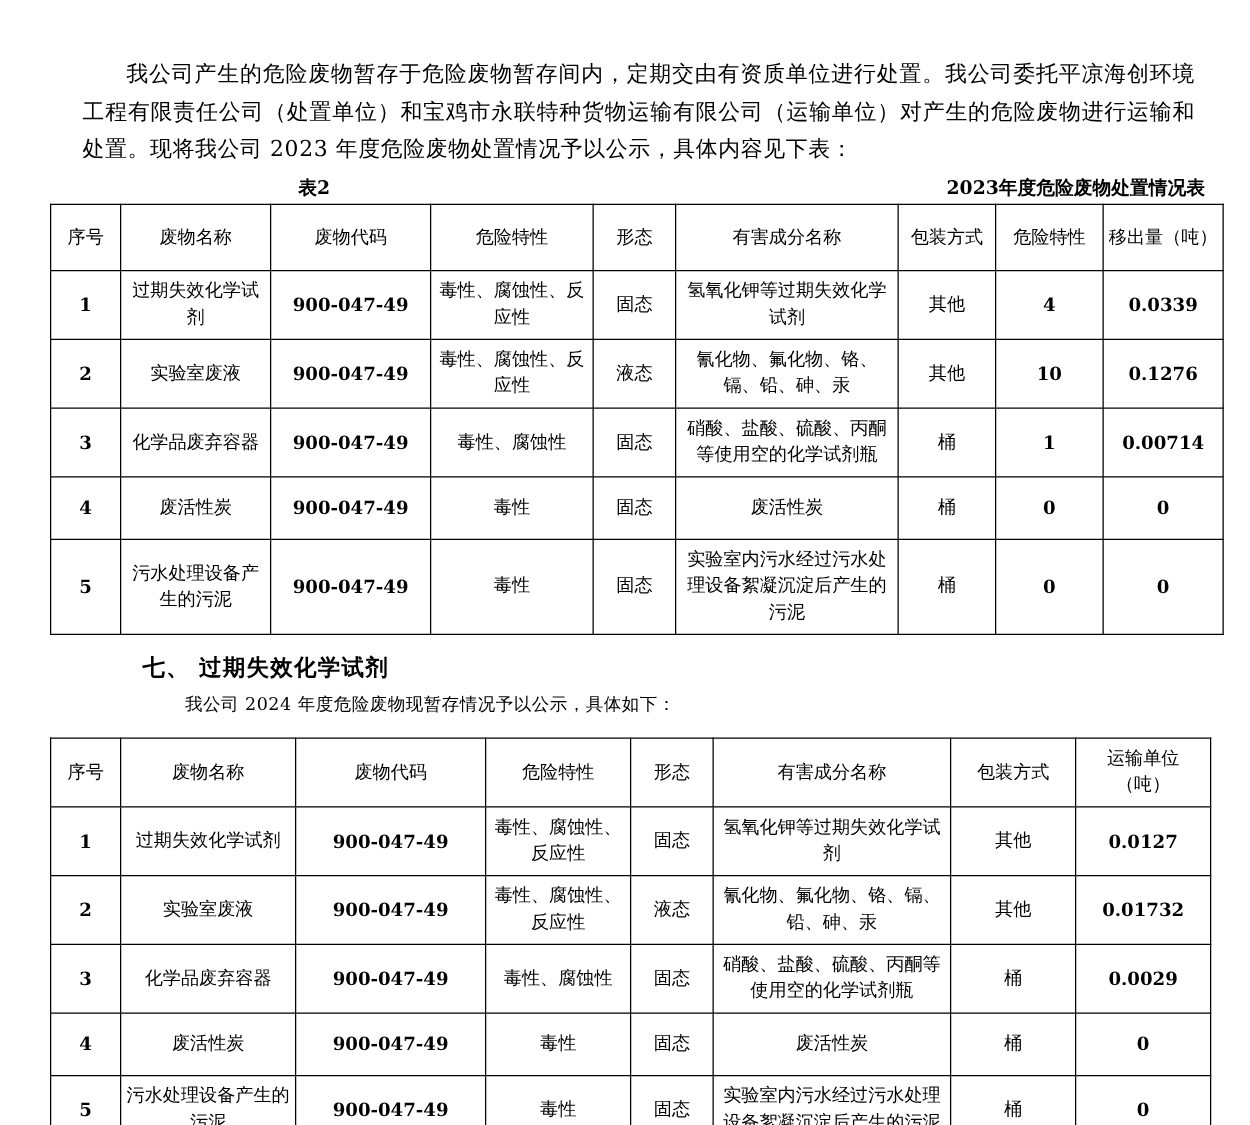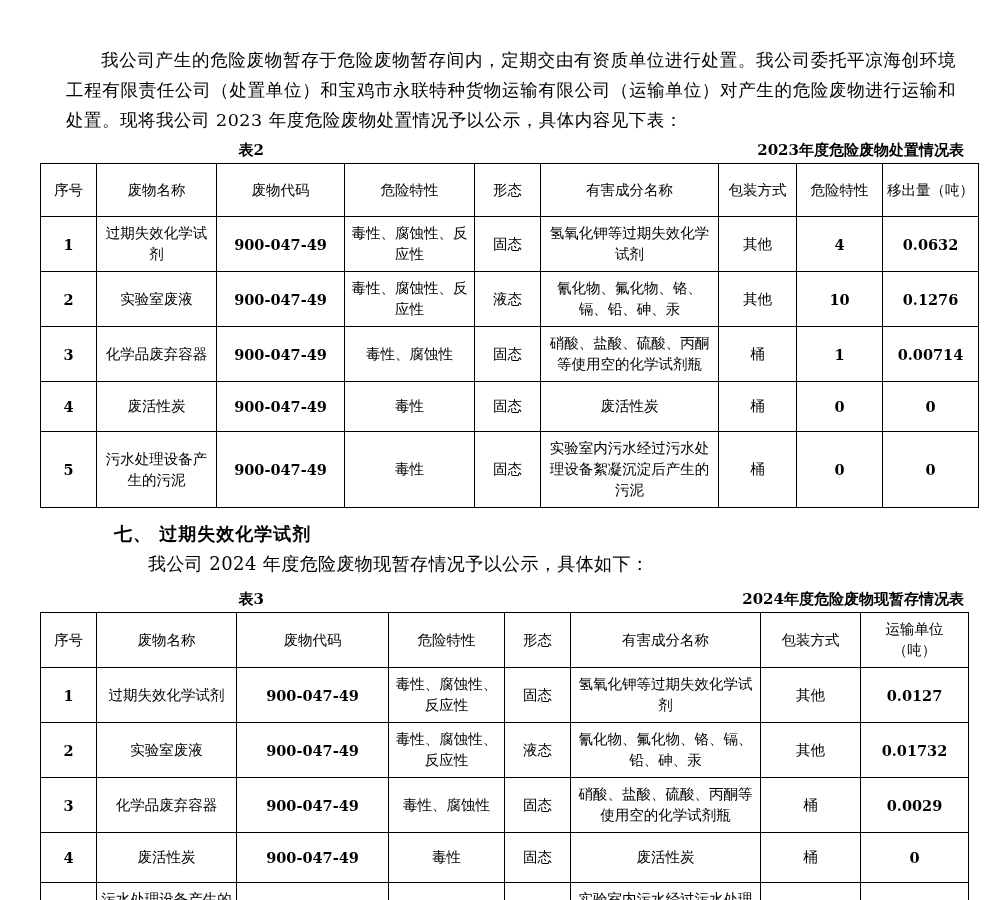--- a/index.html
+++ b/index.html
@@ -80,21 +80,21 @@
   }
   
   .section-heading {
     font-size: 18px;
     font-weight: bold;
     margin: 14px 0 4px 0;
     padding-left: 78px;
     letter-spacing: 1px;
   }
   .sub-para {
-    font-size: 18px;
+    font-size: 14px;
     line-height: 28px;
     margin: 0 0 12px 0;
     padding-left: 112px;
     letter-spacing: 0.4px;
   }
   .t1 col.c-num     { width: 56px; }
   .t1 col.c-name    { width: 120px; }
   .t1 col.c-code    { width: 128px; }
   .t1 col.c-hazard  { width: 130px; }
   .t1 col.c-form    { width: 66px; }
@@ -154,21 +154,21 @@
     <tbody>
       <tr>
         <td class="num">1</td>
         <td>过期失效化学试剂</td>
         <td class="code">900-047-49</td>
         <td>毒性、腐蚀性、反应性</td>
         <td>固态</td>
         <td>氢氧化钾等过期失效化学试剂</td>
         <td>其他</td>
         <td class="qty">4</td>
-        <td class="amount">0.0632</td>
+        <td class="amount">0.0339</td>
       </tr>
       <tr>
         <td class="num">2</td>
         <td>实验室废液</td>
         <td class="code">900-047-49</td>
         <td>毒性、腐蚀性、反应性</td>
         <td>液态</td>
         <td>氰化物、氟化物、铬、镉、铅、砷、汞</td>
         <td>其他</td>
         <td class="qty">10</td>
@@ -206,24 +206,20 @@
         <td>桶</td>
         <td class="qty">0</td>
         <td class="amount">0</td>
       </tr>
     </tbody>
   </table>
 
   <h2 class="section-heading">七、 过期失效化学试剂</h2>
   <p class="sub-para">我公司 2024 年度危险废物现暂存情况予以公示，具体如下：</p>
 
-  <div class="tbl-caption">
-    <span class="cap-left">表3</span>
-    <span class="cap-right">2024年度危险废物现暂存情况表</span>
-  </div>
 
   <table class="doc-table t2">
     <colgroup>
       <col class="c-num">
         <col class="c-name">
         <col class="c-code">
         <col class="c-hazard">
       <col class="c-form">
         <col class="c-comp">
         <col class="c-pack">

